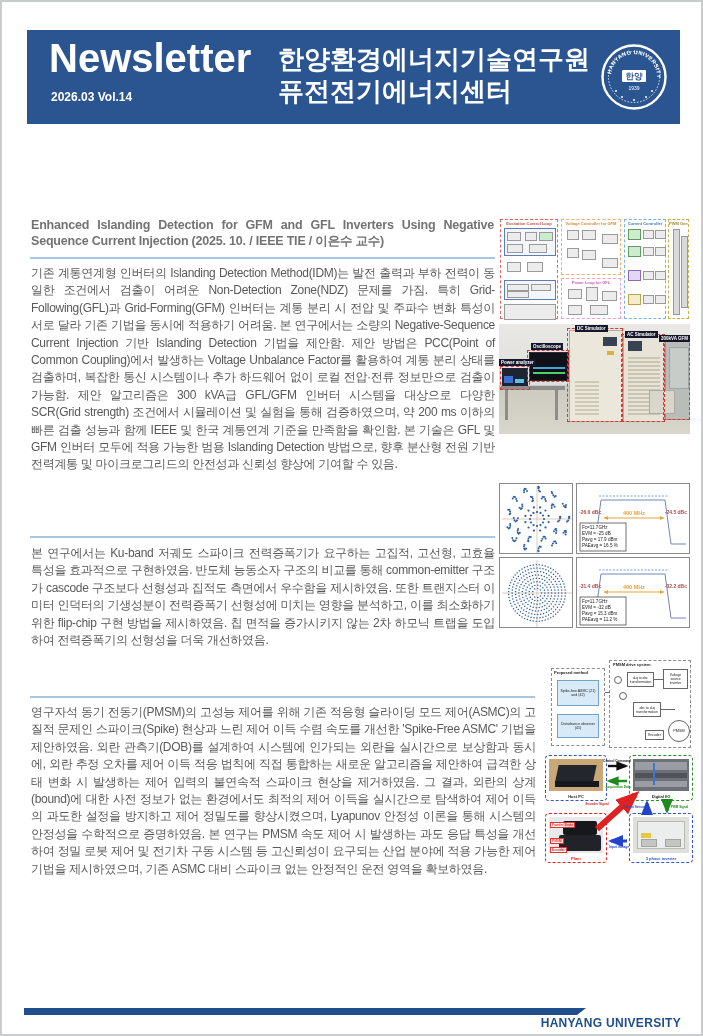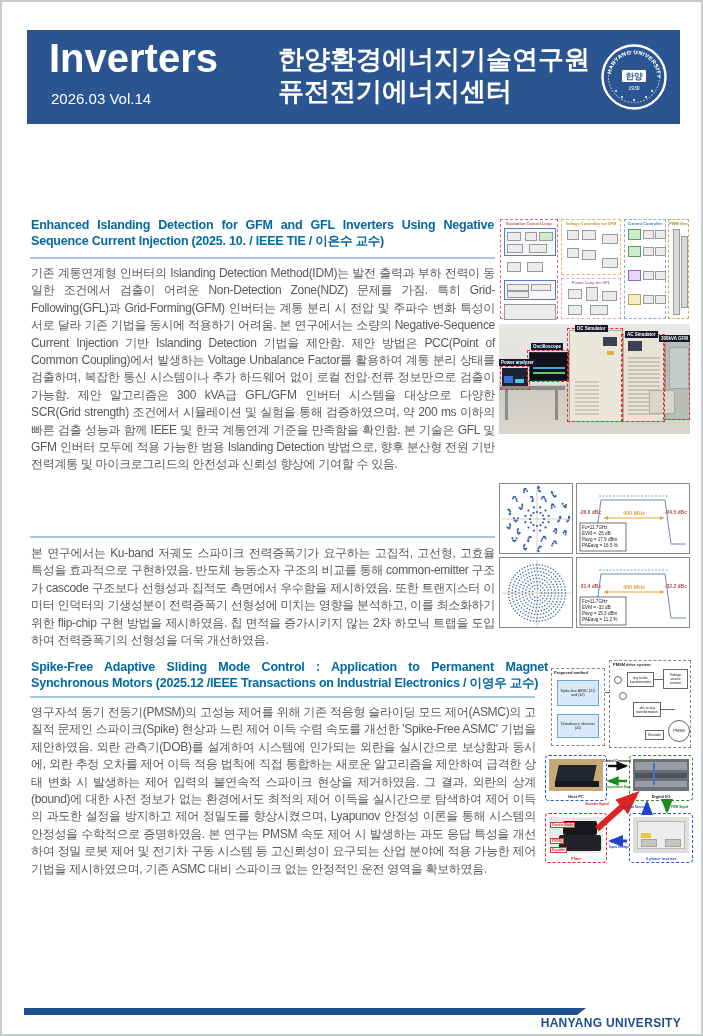--- a/index.html
+++ b/index.html
@@ -2,31 +2,31 @@
 <html><head>
 <meta charset="utf-8">
 <style>
   html,body{margin:0;padding:0;background:#fff;}
   .page{position:relative;width:703px;height:1036px;background:#fff;border:2px solid #c9cccd;
         box-sizing:border-box;font-family:"Liberation Sans","DejaVu Sans",sans-serif;overflow:hidden;}
 
   
   .header{position:absolute;left:25px;top:28px;width:653px;height:94px;background:#2b5591;color:#fff;}
   .newsletter{position:absolute;left:22px;top:6px;font-size:40px;font-weight:bold;}
-  .issue{position:absolute;left:24px;top:60px;font-size:15px;font-weight:normal;}
+  .issue{position:absolute;left:24px;top:60px;font-size:12px;font-weight:bold;}
   .org{position:absolute;left:251px;top:13px;font-size:26px;font-weight:bold;line-height:32px;white-space:nowrap;}
   .seal{position:absolute;right:12px;top:13px;width:68px;height:68px;}
 
   
   .section-title{position:absolute;left:25px;top:160px;width:540px;height:44px;background:#edeeee;
         display:flex;align-items:center;box-sizing:border-box;padding-left:10px;
         color:#17365d;font-size:21px;font-weight:bold;letter-spacing:-0.5px;}
 
   
-  .art-title{position:absolute;font-weight:bold;color:#0369a1;font-size:12.5px;line-height:15.5px;
+  .art-title{position:absolute;font-weight:bold;color:#737373;font-size:12.5px;line-height:15.5px;
         text-align:justify;letter-spacing:-0.2px;}
   .divider{position:absolute;height:2px;background:#aac6e2;}
   .art-body{position:absolute;color:#595959;font-size:12px;line-height:17.4px;text-align:justify;
         letter-spacing:-0.3px;}
 
   #a1-title{left:29px;top:216px;width:463px;}
   #a1-div{left:28px;top:255px;width:465px;}
   #a1-body{left:29px;top:263px;width:464px;}
 
   #a2-title{left:29px;top:466px;width:452px;}
@@ -79,21 +79,21 @@
   .footer-bar{position:absolute;left:22px;top:1006px;width:562px;height:7px;background:#1e4e8c;
         clip-path:polygon(0 0,100% 0,calc(100% - 9px) 100%,0 100%);}
   .footer-brand{position:absolute;right:20px;top:1014px;font-size:12px;font-weight:bold;color:#1e4e8c;letter-spacing:0.3px;}
 </style>
 </head>
 <body>
 
 <div class="page">
 
   <div class="header">
-    <div class="newsletter">Inverters</div>
+    <div class="newsletter">Newsletter</div>
     <div class="issue">2026.03 Vol.14</div>
     <div class="org">
       <div>한양환경에너지기술연구원</div>
       <div>퓨전전기에너지센터</div>
     </div>
     <svg class="seal" viewBox="0 0 68 68">
       <circle cx="34" cy="34" r="31.5" fill="none" stroke="#fff" stroke-width="2.4"></circle>
       <circle cx="34" cy="34" r="25.5" fill="none" stroke="#fff" stroke-width="0.8" stroke-dasharray="1.6 1.6"></circle>
       <path id="sealArc" d="M 11,34 A 23,23 0 0 1 57,34" fill="none"></path>
       <text font-size="5.6" fill="#fff" font-weight="bold" letter-spacing="0.4">
@@ -665,21 +665,20 @@
         <text x="110" y="30" font-size="5" fill="#b04a4a" font-weight="bold" text-anchor="end">-32.2 dBc</text>
         <rect x="3" y="39" width="46" height="28" fill="#fff" stroke="#333" stroke-width="0.7"></rect>
         <text class="spec-info" x="5" y="45">Fc=11.7GHz</text>
         <text class="spec-info" x="5" y="51">EVM = -32 dB</text>
         <text class="spec-info" x="5" y="57">Pavg = 15.3 dBm</text>
         <text class="spec-info" x="5" y="63">PAEavg = 11.2 %</text>
       </svg>
     </div>
   </div>
 
-  <div class="art-title" id="a3-title">Spike-Free Adaptive Sliding Mode Control : Application to Permanent Magnet Synchronous Motors (2025.12  /IEEE Transactions on Industrial  Electronics / 이영우 교수)</div>
   <div class="divider" id="a3-div"></div>
   <div class="art-body" id="a3-body">영구자석 동기 전동기(PMSM)의 고성능 제어를 위해 기존 적응형 슬라이딩 모드 제어(ASMC)의 고질적 문제인 스파이크(Spike) 현상과 느린 제어 이득 수렴 속도를 개선한 'Spike-Free ASMC' 기법을 제안하였음. 외란 관측기(DOB)를 설계하여 시스템에 인가되는 외란을 실시간으로 보상함과 동시에, 외란 추정 오차를 제어 이득 적응 법칙에 직접 통합하는 새로운 알고리즘을 제안하여 급격한 상태 변화 시 발생하는 제어 입력의 불연속적 스파이크 현상을 제거하였음. 그 결과, 외란의 상계(bound)에 대한 사전 정보가 없는 환경에서도 최적의 제어 이득을 실시간으로 탐색하여 제어 이득의 과도한 설정을 방지하고 제어 정밀도를 향상시켰으며, Lyapunov 안정성 이론을 통해 시스템의 안정성을 수학적으로 증명하였음. 본 연구는 PMSM 속도 제어 시 발생하는 과도 응답 특성을 개선하여 정밀 로봇 제어 및 전기차 구동 시스템 등 고신뢰성이 요구되는 산업 분야에 적용 가능한 제어 기법을 제시하였으며, 기존 ASMC 대비 스파이크 없는 안정적인 운전 영역을 확보하였음.</div>
 
   <div class="fig-c1">
     <div class="gbox" style="left:0;top:8px;width:54px;height:78px;"></div>
     <div class="glab" style="left:3px;top:10px;">Proposed method</div>
     <div class="blueblk" style="left:6px;top:20px;width:42px;height:26px;">Spike-free ASMC (21) and (42)</div>
     <div class="blueblk" style="left:6px;top:54px;width:42px;height:24px;">Disturbance observer (41)</div>
     <div class="gbox" style="left:58px;top:0;width:82px;height:88px;"></div>
     <div class="glab" style="left:62px;top:2px;">PMSM drive system</div>

